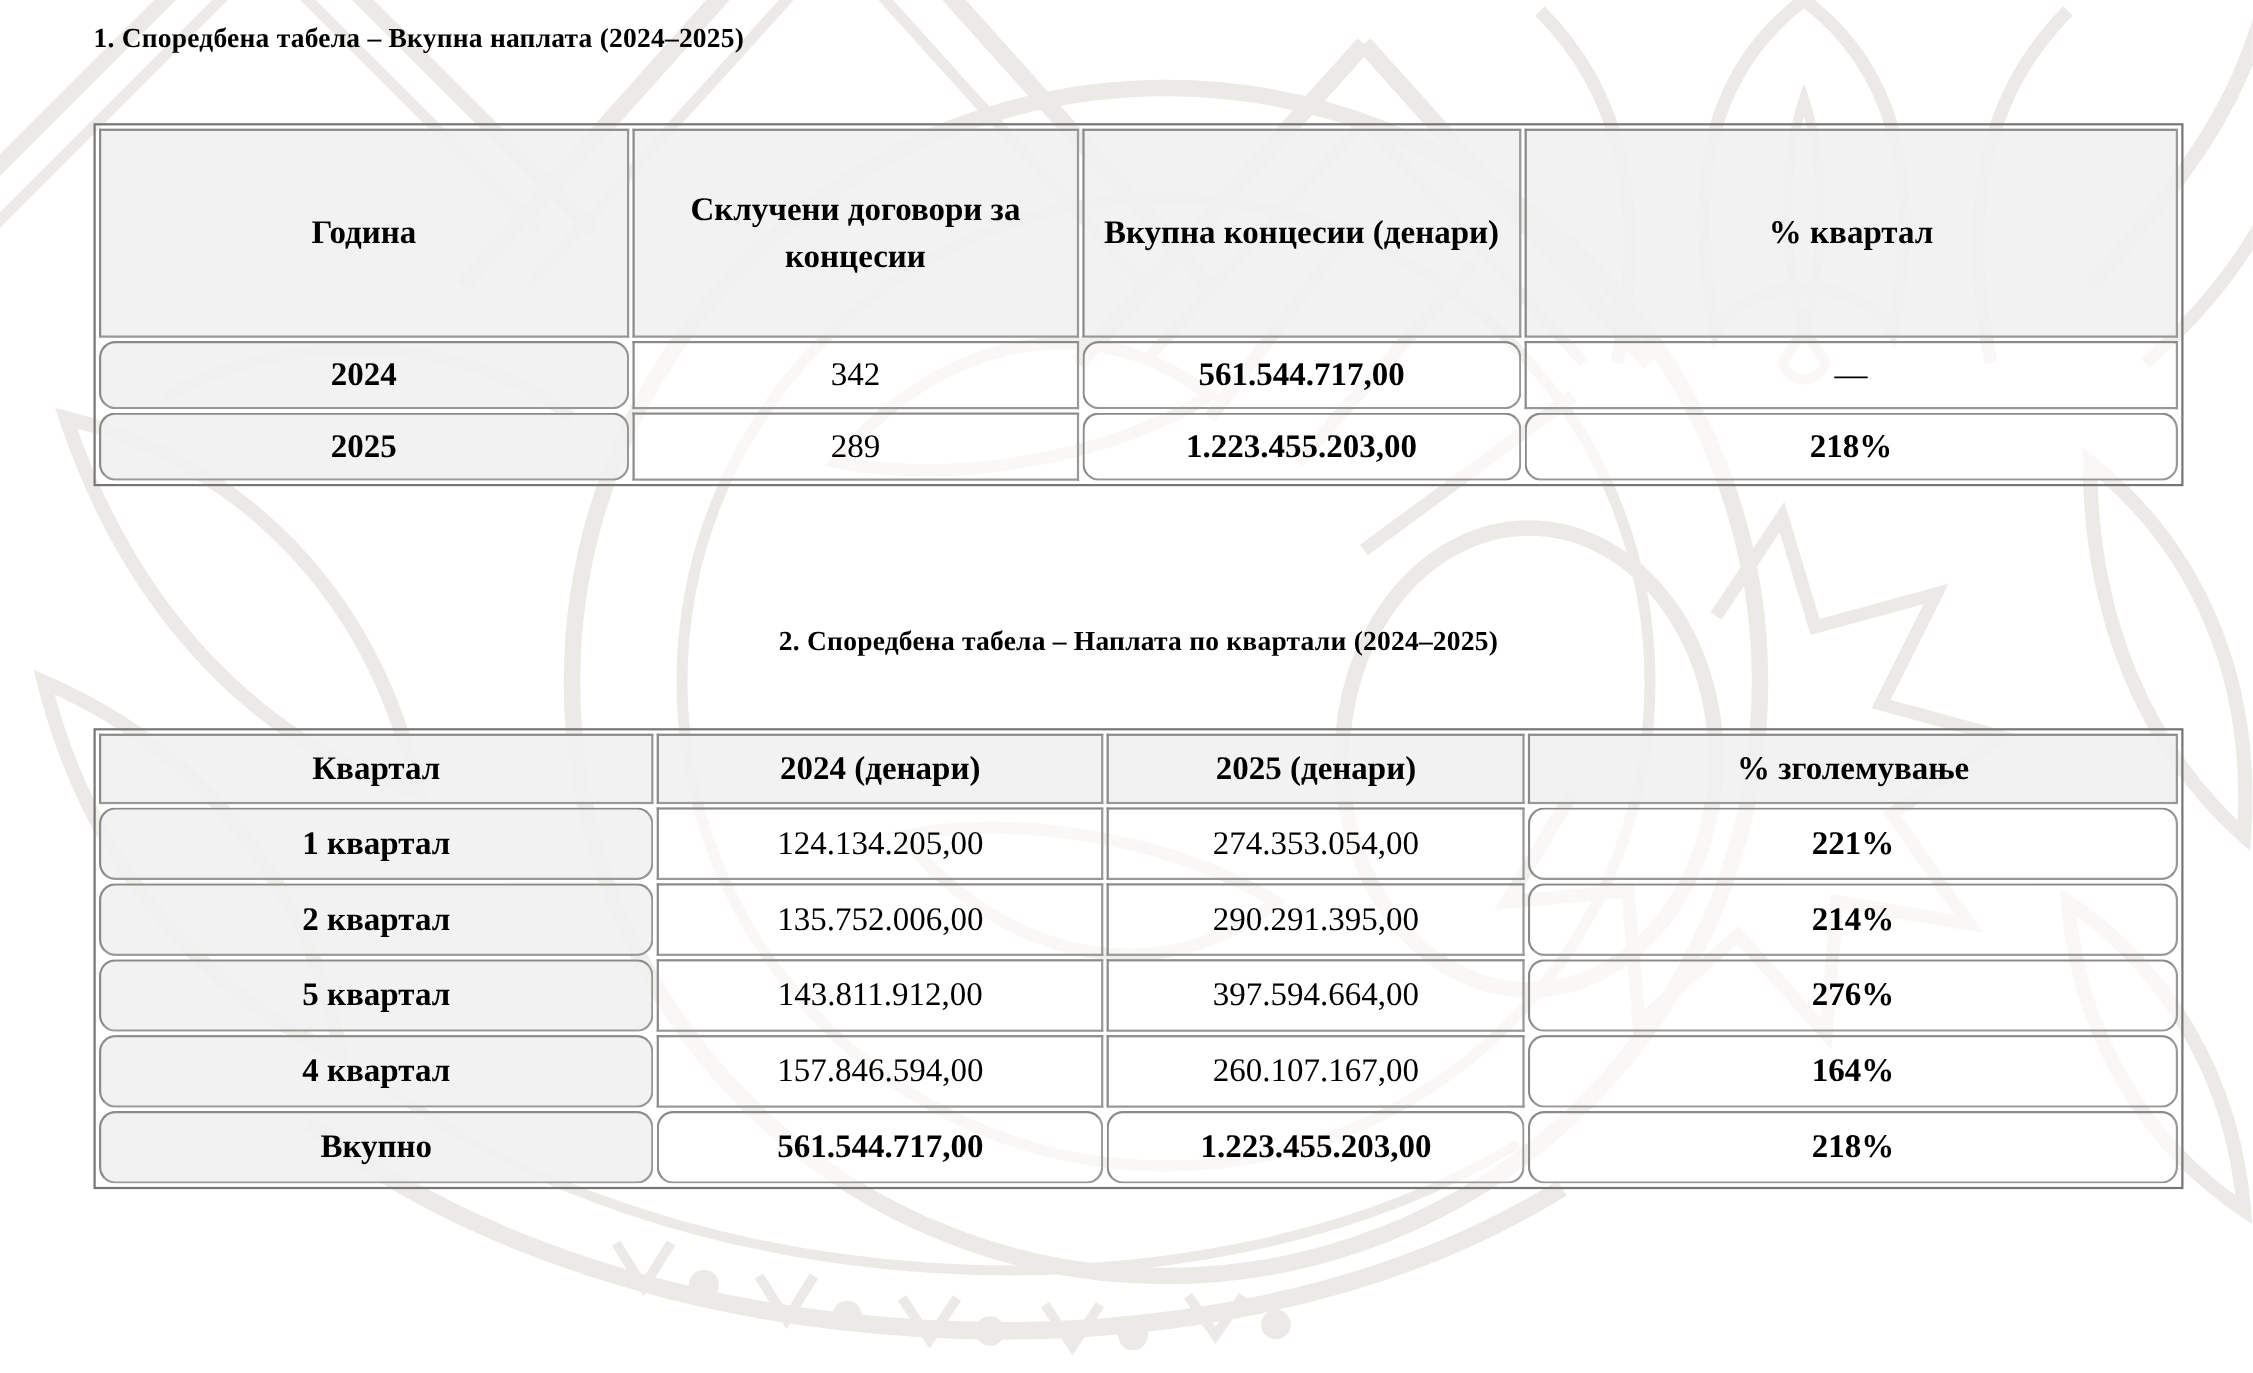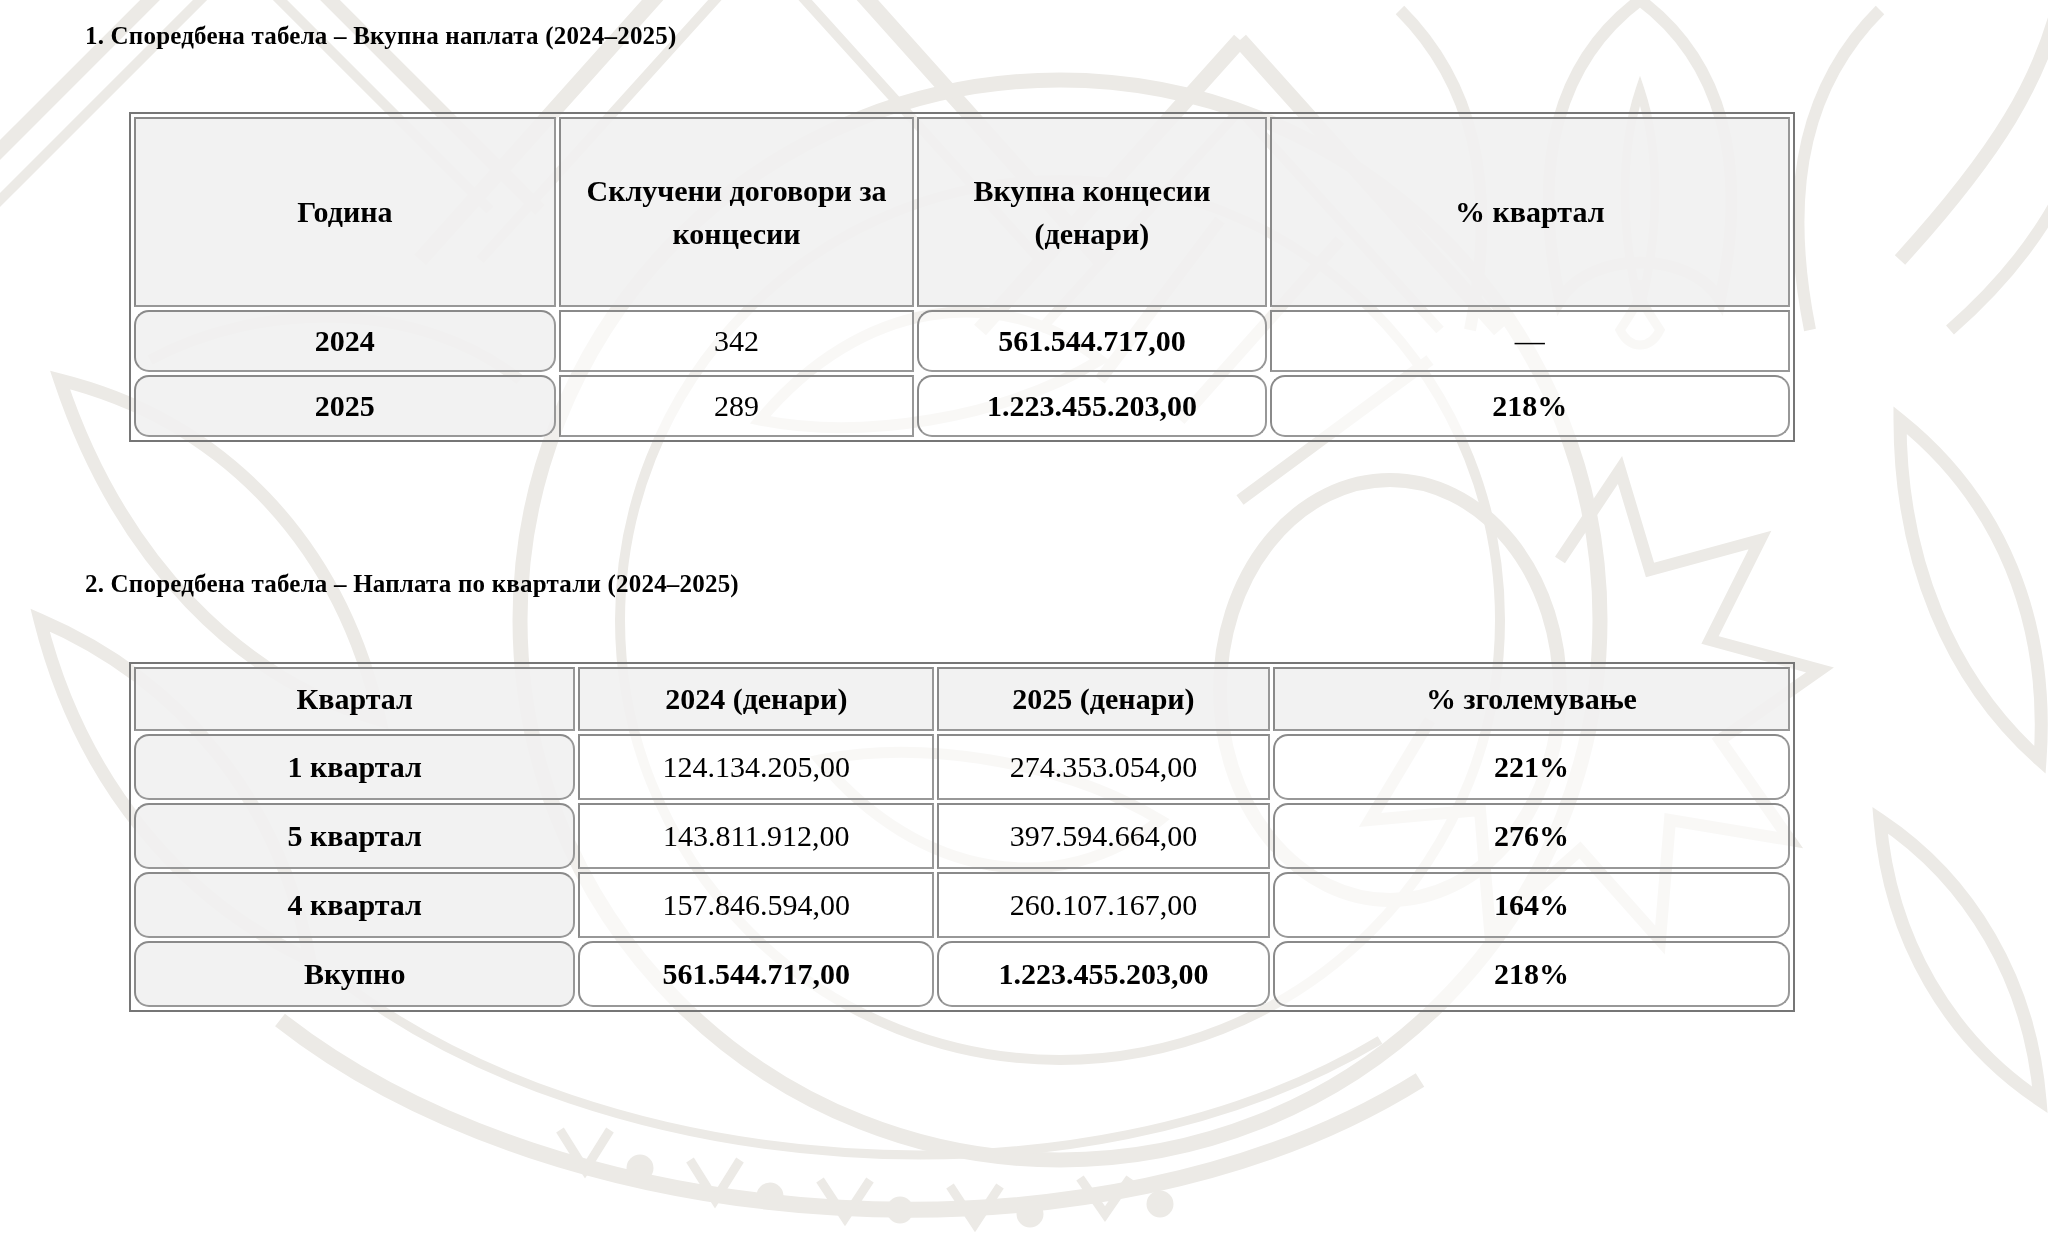--- a/index.html
+++ b/index.html
@@ -29,29 +29,28 @@
     padding: 0 63px 0 85px;
     box-sizing: border-box;
   }
   .section-title {
     font-size: 25px;
     font-weight: bold;
     letter-spacing: 0.2px;
     margin: 0;
   }
   .title-1 { padding-top: 22px; }
-  .title-2 { padding-top: 128px; }
+  .title-2 { padding-top: 128px; text-align: center; }
   table.doc-table {
-    width: 1666px;
+    width: 1900px;
     table-layout: fixed;
     border-collapse: separate;
     border-spacing: 3px;
     border: 2px solid #767676;
     background: rgba(255,255,255,0.25);
-    margin-left: 44px;
   }
   .table-1 { margin-top: 62px; }
   .table-2 { margin-top: 64px; }
   table.doc-table th, table.doc-table td {
     border: 2px solid #989898;
     border-top-color: #8a8a8a;
     border-left-color: #8a8a8a;
     text-align: center;
     vertical-align: middle;
     font-size: 30px;
@@ -175,20 +174,26 @@
         <th class="shaded">2025 (денари)</th>
         <th class="shaded">% зголемување</th>
       </tr>
       <tr class="t2-row">
         <td class="shaded b">1 квартал</td>
         <td class="plain r">124.134.205,00</td>
         <td class="plain r">274.353.054,00</td>
         <td class="plain b">221%</td>
       </tr>
       <tr class="t2-row">
+        <td class="shaded b">2 квартал</td>
+        <td class="plain r">135.752.006,00</td>
+        <td class="plain r">290.291.395,00</td>
+        <td class="plain b">214%</td>
+      </tr>
+      <tr class="t2-row">
         <td class="shaded b">5 квартал</td>
         <td class="plain r">143.811.912,00</td>
         <td class="plain r">397.594.664,00</td>
         <td class="plain b">276%</td>
       </tr>
       <tr class="t2-row">
         <td class="shaded b">4 квартал</td>
         <td class="plain r">157.846.594,00</td>
         <td class="plain r">260.107.167,00</td>
         <td class="plain b">164%</td>

